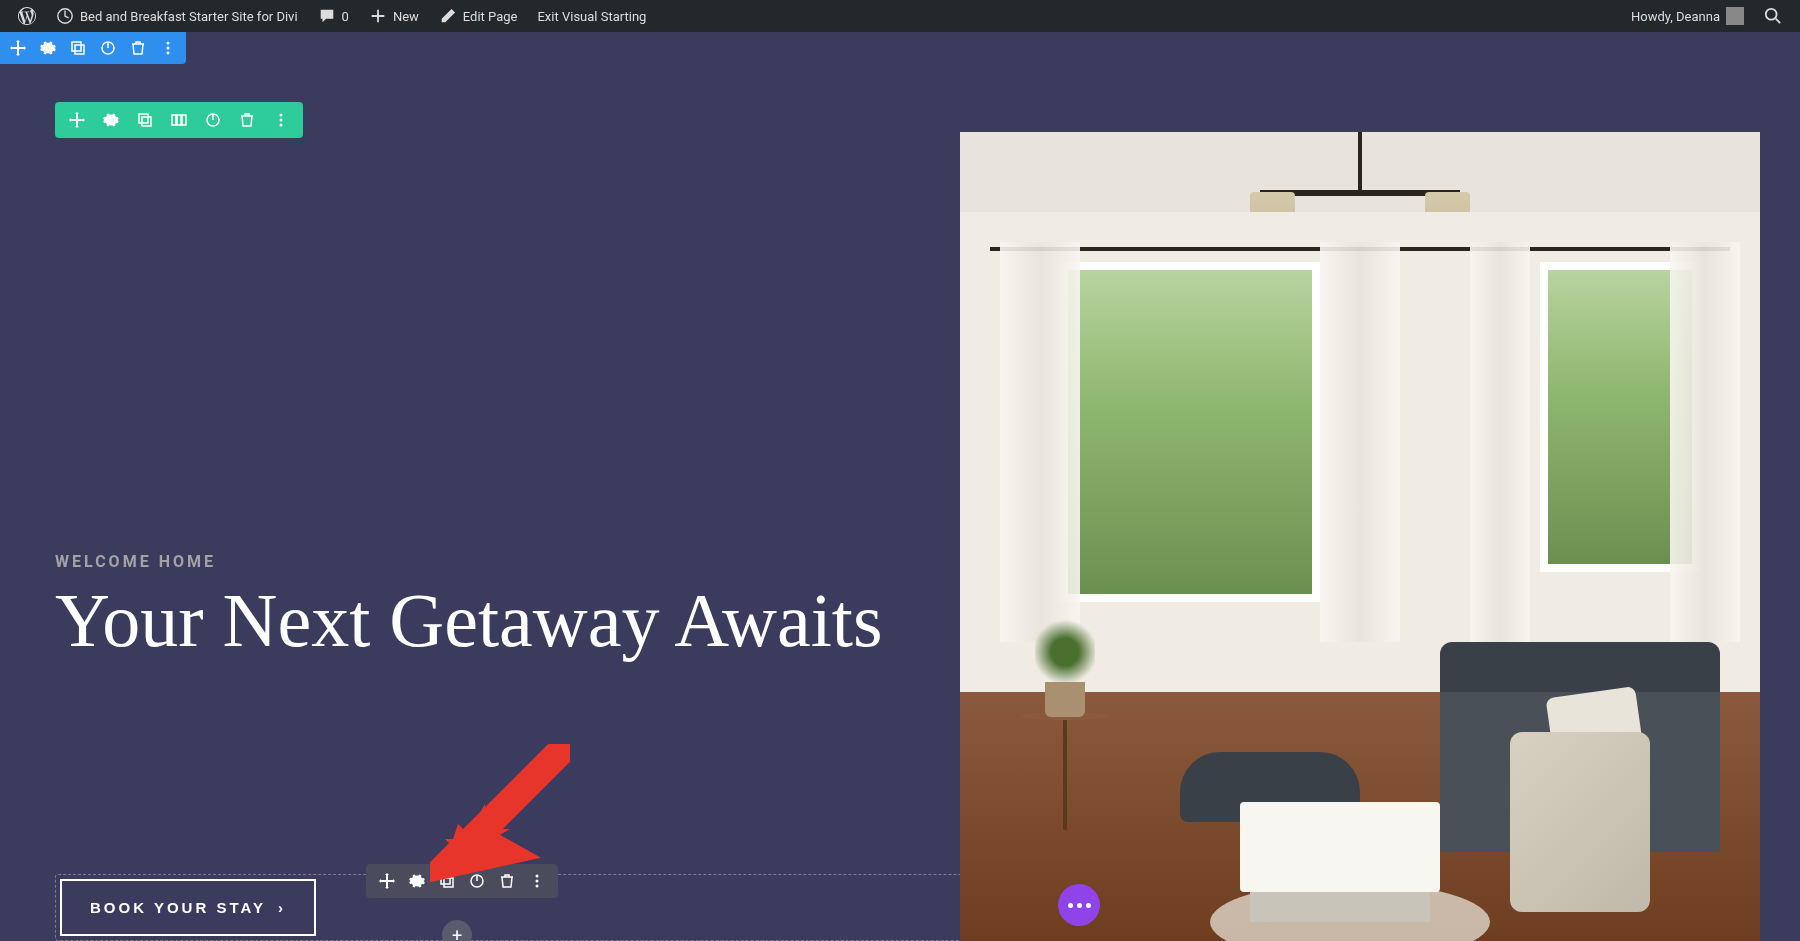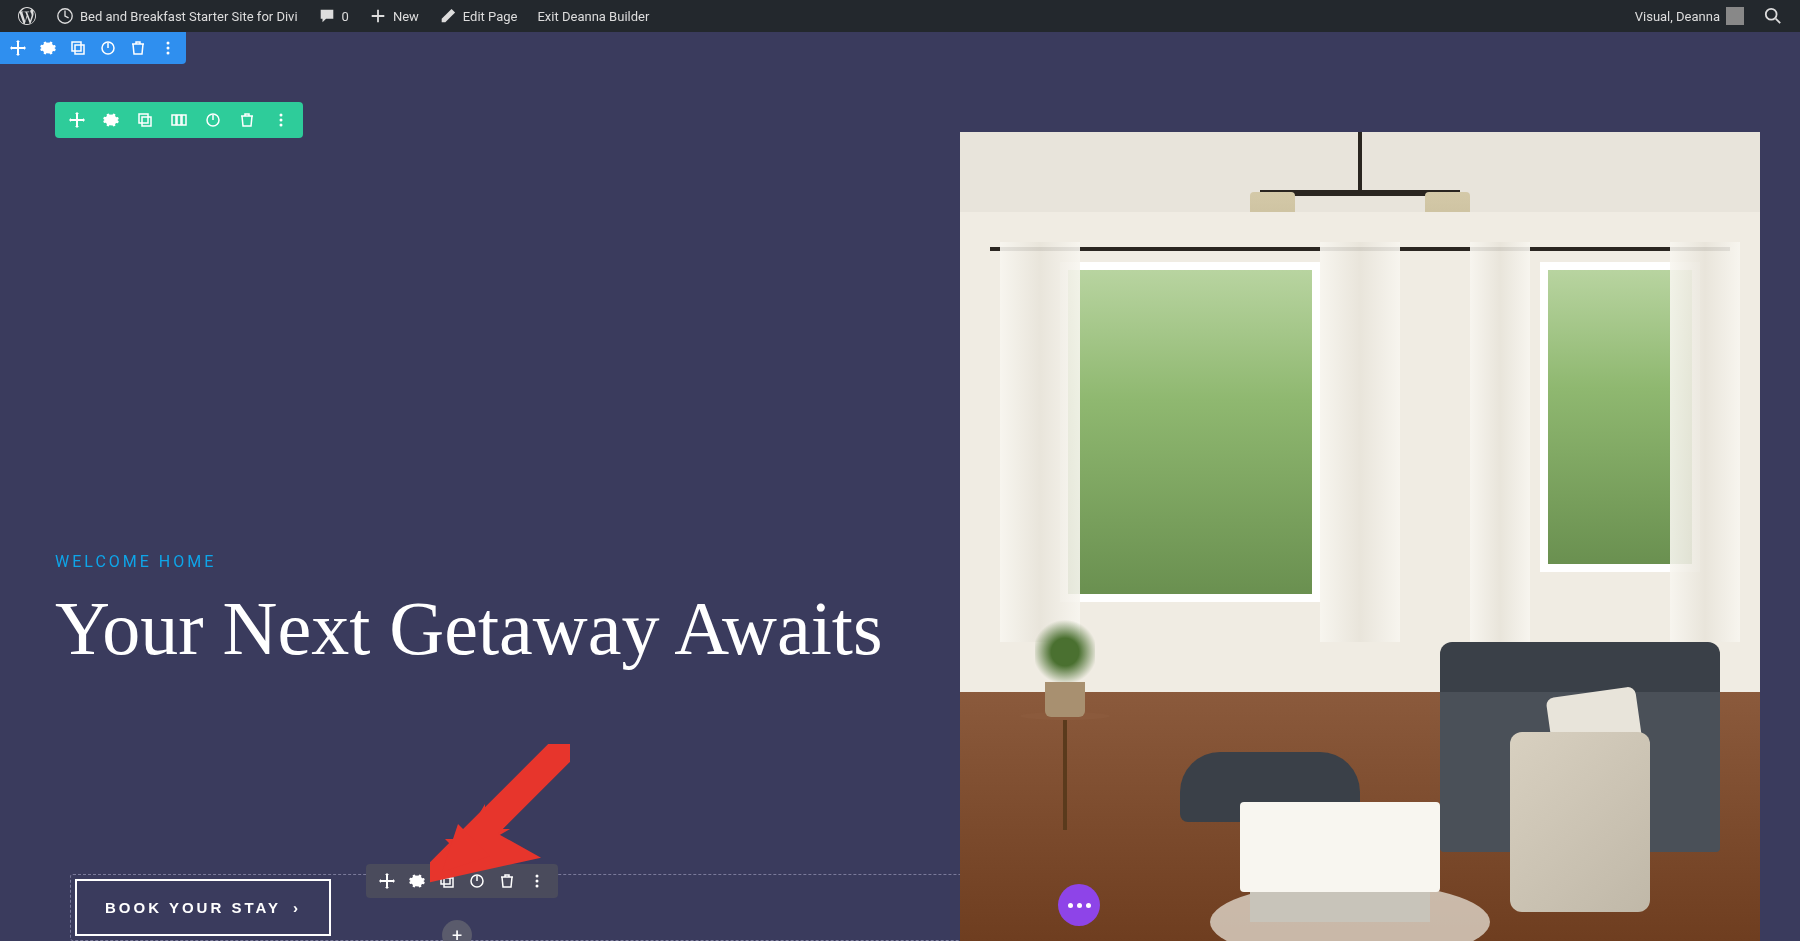--- a/index.html
+++ b/index.html
@@ -9,24 +9,24 @@
 .admin-item{display:flex;align-items:center;gap:6px;padding:0 10px;height:32px;cursor:pointer;color:#ddd}
 .ico{display:inline-flex;width:18px;height:18px;align-items:center;justify-content:center}
 .ico svg{width:18px;height:18px;fill:currentColor}
 .avatar{width:18px;height:18px;background:#888;display:inline-block}
 .page-area{position:relative;height:calc(100% - 32px);background:#3a3b5d;overflow:hidden}
 .sec-toolbar{position:absolute;top:0;left:0;background:#2f8fef;display:flex;align-items:center;padding:6px 8px;gap:10px;border-radius:0 0 4px 0;z-index:40}
 .sec-toolbar .tbtn{color:#fff;width:20px;height:20px;display:flex;align-items:center;justify-content:center;cursor:pointer}
 .row-toolbar{position:absolute;top:70px;left:55px;background:#2ecc9a;display:flex;align-items:center;padding:8px 12px;gap:14px;border-radius:4px;z-index:40}
 .row-toolbar .tbtn{color:#fff;width:20px;height:20px;display:flex;align-items:center;justify-content:center;cursor:pointer}
 .hero-content{position:absolute;left:55px;top:520px}
-.eyebrow{color:#0ea5e9;font-size:16px;letter-spacing:3px;font-weight:400;margin-bottom:18px}
+.eyebrow{color:#a3a3a3;font-size:16px;letter-spacing:3px;font-weight:700;margin-bottom:10px}
 .hero-title{color:#fff;font-family:Georgia,'Times New Roman',serif;font-size:76px;font-weight:400;line-height:1.05;}
 .hero-sub{color:#fff;font-family:Georgia,'Times New Roman',serif;font-size:34px;font-weight:400}
-.cta-wrap{position:absolute;left:70px;top:842px;width:924px}
+.cta-wrap{position:absolute;left:55px;top:842px;width:924px}
 .cta-outline{border:1px dashed #7a7a9a;padding:4px;border-radius:3px}
 .cta-btn{border:2px solid #fff;color:#fff;padding:18px 28px;font-size:15px;letter-spacing:3px;font-weight:600;display:inline-flex;align-items:center;gap:12px;background:transparent;cursor:pointer}
 .module-toolbar{position:absolute;left:366px;top:832px;background:#4a4b5c;display:flex;align-items:center;padding:8px 12px;gap:12px;border-radius:4px;z-index:50}
 .module-toolbar .tbtn{color:#fff;width:18px;height:18px;display:flex;align-items:center;justify-content:center;cursor:pointer}
 .add-circle{position:absolute;left:442px;top:888px;width:30px;height:30px;border-radius:50%;background:#5a5b6c;display:flex;align-items:center;justify-content:center;color:#fff;font-size:18px;cursor:pointer;z-index:45}
 .hero-image{position:absolute;right:40px;top:100px;width:800px;height:840px;background:linear-gradient(180deg,#e8e5dc 0%,#d8d5cc 35%,#a0b890 48%,#8b7355 75%,#6b4a35 100%);overflow:hidden}
 .room-scene{width:100%;height:100%;position:relative;background:#ece8df}
 .ceiling{position:absolute;top:0;left:0;right:0;height:80px;background:#e8e4db}
 .chandelier{position:absolute;top:0;left:50%;transform:translateX(-50%);width:280px;height:220px}
 .chand-rod{position:absolute;top:0;left:50%;width:4px;height:60px;background:#2a2520;transform:translateX(-50%)}
@@ -101,26 +101,26 @@
     </div>
     <div class="admin-item">
       <span class="ico">
           <svg viewBox="0 0 20 20">
             <path d="M13.9 2.1l4 4L7 17H3v-4z"></path>
           </svg>
         </span>
       <span>Edit Page</span>
     </div>
     <div class="admin-item">
-      <span>Exit Deanna Builder</span>
+      <span>Exit Visual Starting</span>
     </div>
   </div>
   <div class="admin-right">
     <div class="admin-item">
-      <span>Visual, Deanna</span>
+      <span>Howdy, Deanna</span>
       <span class="avatar"></span>
     </div>
     <div class="admin-item">
       <span class="ico">
           <svg viewBox="0 0 20 20">
             <circle cx="8" cy="8" r="6" fill="none" stroke="currentColor" stroke-width="2"></circle>
             <path d="M13 13l5 5" stroke="currentColor" stroke-width="2"></path>
           </svg>
         </span>
     </div>

